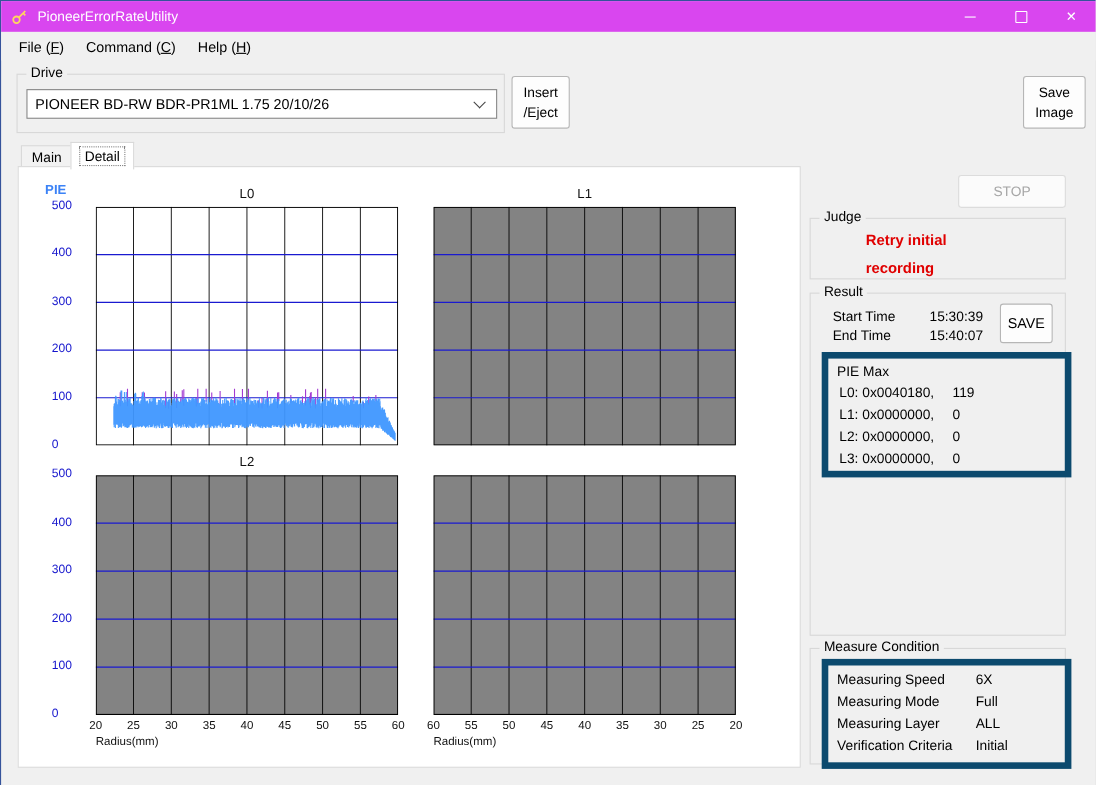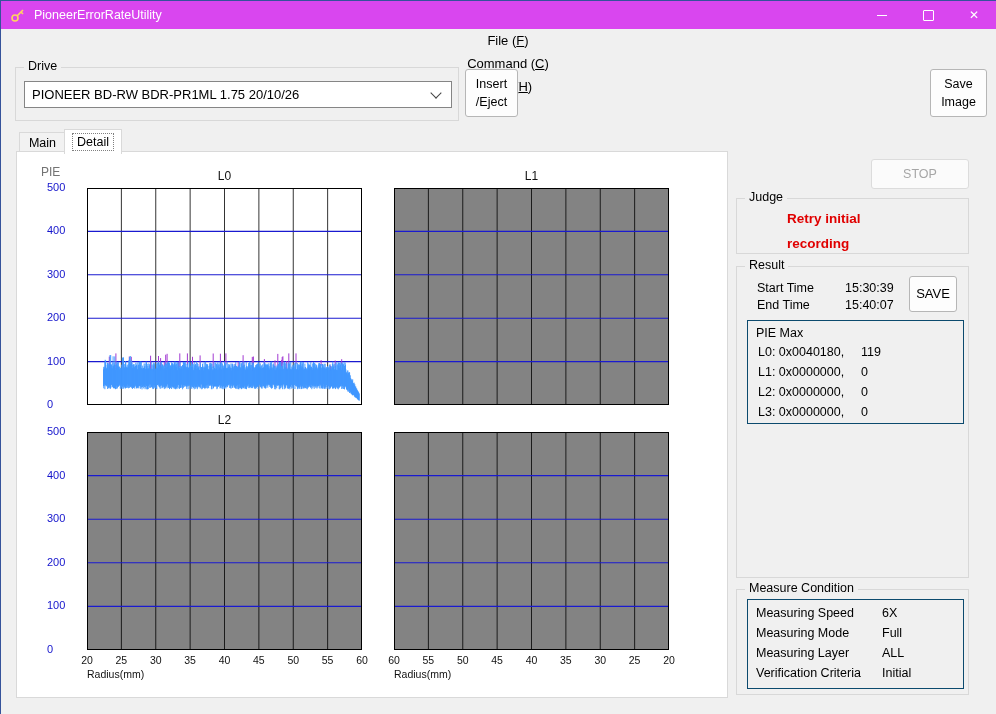--- a/index.html
+++ b/index.html
@@ -7,38 +7,38 @@
   body{font-family:"Liberation Sans",sans-serif;font-size:13px;background:#cfcfcf;}
   .window{position:relative;width:996px;height:714px;background:#f0f0f0;border:1px solid #35539b;overflow:hidden;}
   .titlebar{position:absolute;left:0;top:0;right:0;height:28px;background:#d946ef;display:flex;align-items:center;color:#fff;justify-content:center;}
   .app-icon{margin-left:9px;display:flex;}
   .title-text{margin-left:8px;font-size:12.5px;}
   .win-controls{margin-left:auto;display:flex;height:100%;}
   .win-btn{width:46px;height:100%;display:flex;align-items:center;justify-content:center;cursor:pointer;}
   .min-glyph{width:10px;height:0;border-top:1px solid #fff;display:block;}
   .max-glyph{width:9px;height:9px;border:1px solid #fff;display:block;border-radius:1px;}
   .close-glyph{font-size:12px;line-height:1;}
-  .menubar{position:absolute;left:0;top:28px;right:0;height:26px;background:#f0f0f0;display:flex;align-items:center;padding-left:18px;flex-direction:column;}
+  .menubar{position:absolute;left:0;top:28px;right:0;height:26px;background:#f0f0f0;display:flex;align-items:center;padding-left:6px;}
   .menu-item{padding:4px 10px;font-size:13px;cursor:default;}
   .mkey{text-decoration:underline;}
   .groupbox{position:absolute;border:1px solid #d8d8d8;}
   .gb-label{position:absolute;top:-9px;left:8px;background:#f0f0f0;padding:0 4px;font-size:12.5px;white-space:nowrap;}
-  .innerbox{position:absolute;border:1px solid #0c4a6e;}
+  .innerbox{position:absolute;border:6px solid #0c4a6e;}
   .combobox{position:absolute;left:8px;top:13px;width:426px;height:25px;background:#fff;border:1px solid #858585;display:flex;align-items:center;}
   .combo-text{padding-left:7px;font-size:13px;white-space:nowrap;overflow:hidden;}
   .combo-arrow{margin-left:auto;margin-right:11px;width:7px;height:7px;border-right:1.5px solid #444;border-bottom:1.5px solid #444;transform:rotate(45deg);margin-top:-3px;}
   .btn{position:absolute;background:#fdfdfd;border:1px solid #b6b6b6;border-radius:3px;font-weight:normal;font-size:12.5px;color:#000;display:flex;flex-direction:column;align-items:center;justify-content:center;line-height:1.45;cursor:pointer;font-family:inherit;padding:0;}
   .btn.disabled{color:#a6a6a6;border-color:#dcdcdc;background:#fbfbfb;}
   .tab{position:absolute;display:flex;align-items:center;justify-content:center;font-size:12.5px;border:1px solid #d9d9d9;cursor:pointer;}
   .tab.inactive{background:#f2f2f2;z-index:0;}
   .tab.active{background:#fff;border-bottom:none;z-index:3;}
   .tab-focus{outline:1px dotted #808080;padding:1px 4px;}
   .tabpage{position:absolute;left:15px;top:150px;width:710px;height:545px;background:#fff;border:1px solid #d9d9d9;z-index:1;}
   .plot{position:absolute;}
-  .pie-label{position:absolute;left:24px;top:13px;font-size:12px;font-weight:normal;color:#737373;}
+  .pie-label{position:absolute;left:24px;top:13px;font-size:12px;font-weight:bold;color:#3b82f6;}
   .plot-title{position:absolute;text-align:center;font-size:12px;color:#111;}
   .ytick{position:absolute;width:34px;text-align:left;font-size:11px;color:#1414cc;}
   .xtick{position:absolute;width:26px;text-align:center;font-size:10.5px;color:#111;}
   .axis-label{position:absolute;text-align:left;font-size:10.5px;color:#111;}
   .judge-text{position:absolute;left:50px;top:7px;font-size:13.5px;font-weight:bold;color:#e00000;line-height:25px;}
   .kv-label{position:absolute;font-size:12.5px;color:#000;white-space:nowrap;}
   .kv-value{position:absolute;font-size:12.5px;color:#000;white-space:nowrap;}
 </style>
 </head>
 <body>

